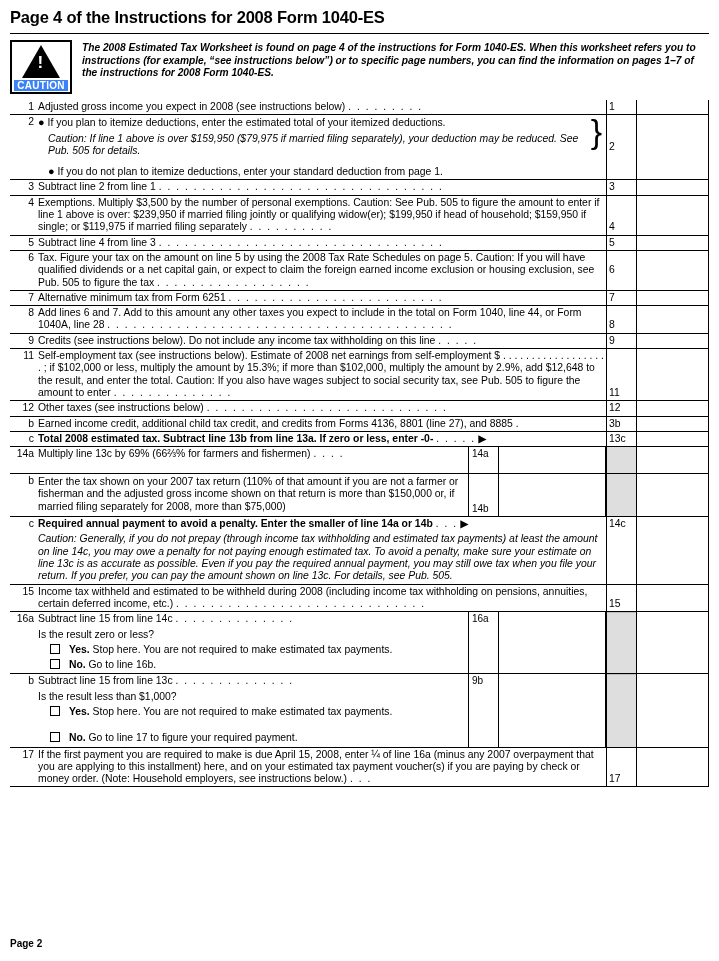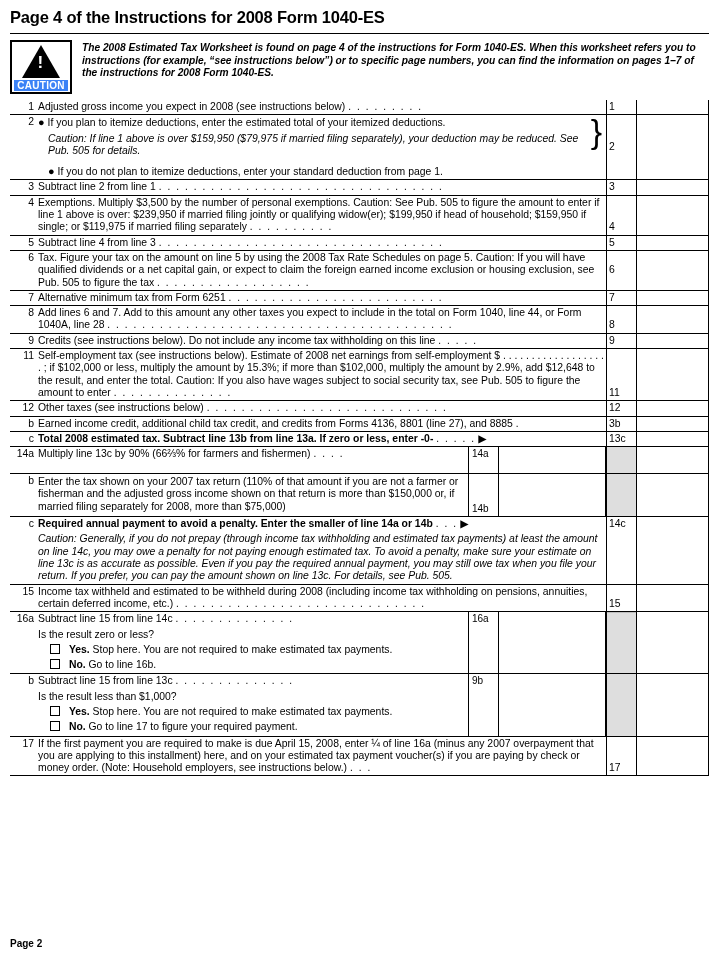--- a/index.html
+++ b/index.html
@@ -366,21 +366,21 @@
       </td>
       <td class="numbox">13c</td>
       <td class="amtbox"></td>
     </tr>
 
     <tr class="rowline">
       <td class="ln">14a</td>
       <td class="body" style="padding:0">
         <div class="subgrid" style="min-height:26px">
           <div class="txt" style="padding:1px 4px 1px 2px">
-            <span>Multiply line 13c by 90% (66⅔% for farmers and fishermen)</span>
+            <span>Multiply line 13c by 69% (66⅔% for farmers and fishermen)</span>
             <span class="dots">. . . .</span>
           </div>
           <div class="sb">
             <div class="sbnum">14a</div>
             <div class="sbamt"></div>
           </div>
         </div>
       </td>
       <td class="shade"></td>
       <td class="amtbox"></td>
@@ -469,21 +469,21 @@
             <div>
               <span>Subtract line 15 from line 13c</span>
               <span class="dots">. . . . . . . . . . . . . .</span>
             </div>
             <div style="margin-top:3px">Is the result less than $1,000?</div>
             <div class="chkrow" style="margin-top:3px">
               <span class="chk"></span>
               <span class="bold">Yes.</span>
               <span>Stop here. You are not required to make estimated tax payments.</span>
             </div>
-            <div class="chkrow" style="margin-top:3px">
+            <div class="chkrow" style="margin-top:14px">
               <span class="chk"></span>
               <span class="bold">No.</span>
               <span>Go to line 17 to figure your required payment.</span>
             </div>
           </div>
           <div class="sb">
             <div class="sbnum">9b</div>
             <div class="sbamt"></div>
           </div>
         </div>

